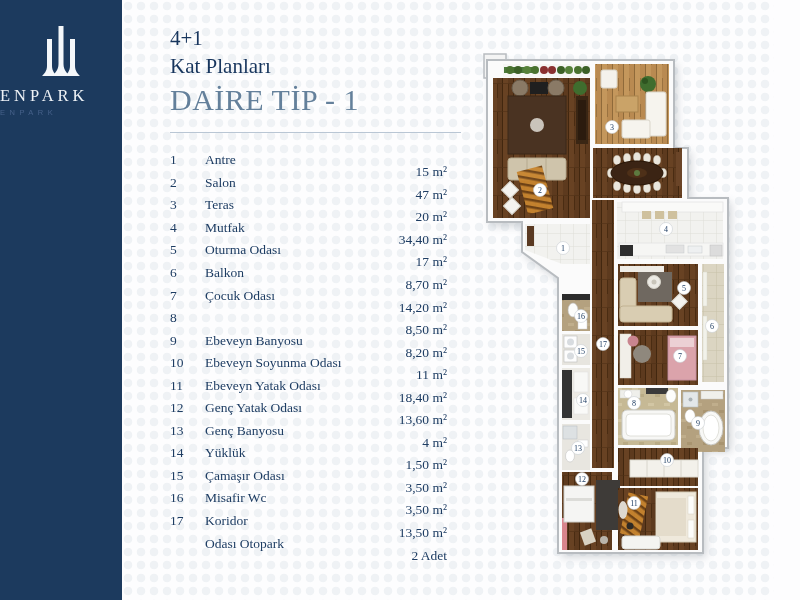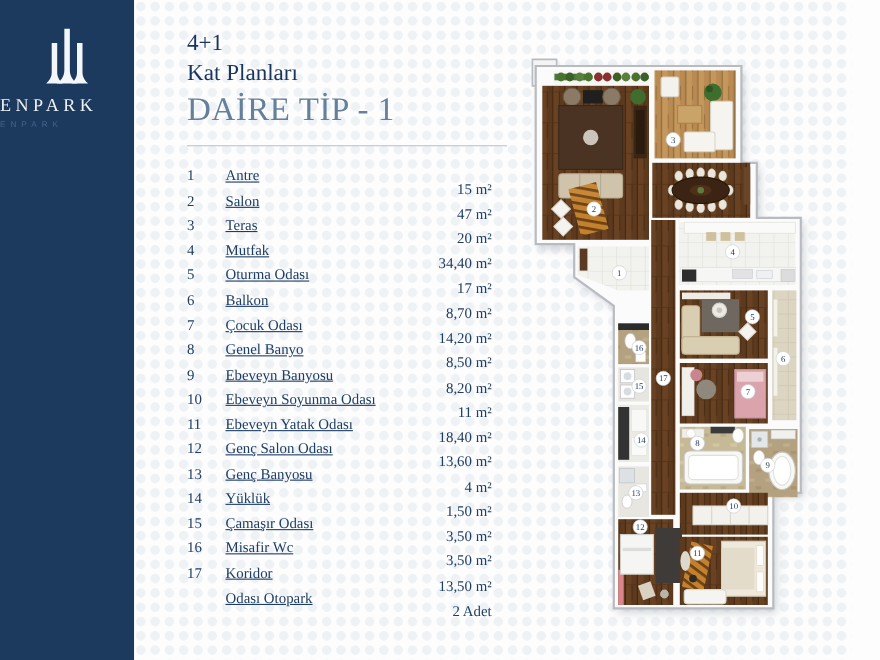--- a/index.html
+++ b/index.html
@@ -22,21 +22,21 @@
   
   .hdr{position:absolute;left:48px;top:24px;width:300px;}
   .hdr .cat,.hdr .sub{color:var(--heading,#17355d);font-size:21px;line-height:28px;}
   .hdr .ttl{color:var(--title_accent,#64809b);font-size:30px;line-height:36px;margin-top:2px;letter-spacing:.5px;}
   .divider{position:absolute;left:48px;top:132px;width:291px;height:1px;background:var(--divider,#b9c6d4);}
 
   
   .room-table{position:absolute;left:48px;top:149px;width:277px;color:var(--body_text,#1e3d63);font-size:13.5px;}
   .t-row{height:22.55px;display:flex;align-items:center;}
   .t-row .no{width:35px;}
-  .t-row .nm{flex:1;text-decoration:underline;}
+  .t-row .nm{flex:1;}
   .t-row .ar{margin-left:auto;text-align:right;margin-top:24px;}
 
   
   .plan{position:absolute;left:348px;top:0;}
   .mk{fill:#ffffff;stroke:#c9ced4;stroke-width:.6;}
   .mkt{font:8px "Liberation Serif",serif;fill:var(--body_text,#1e3d63);text-anchor:middle;}
 </style>
 </head>
 <body>
 
@@ -97,41 +97,40 @@
         <span class="nm">Balkon</span>
         <span class="ar">8,70 m²</span>
       </div>
         <div class="t-row">
         <span class="no">7</span>
         <span class="nm">Çocuk Odası</span>
         <span class="ar">14,20 m²</span>
       </div>
         <div class="t-row">
         <span class="no">8</span>
-        <span class="nm">Genel Banyo</span>
         <span class="ar">8,50 m²</span>
       </div>
         <div class="t-row">
         <span class="no">9</span>
         <span class="nm">Ebeveyn Banyosu</span>
         <span class="ar">8,20 m²</span>
       </div>
         <div class="t-row">
         <span class="no">10</span>
         <span class="nm">Ebeveyn Soyunma Odası</span>
         <span class="ar">11 m²</span>
       </div>
         <div class="t-row">
         <span class="no">11</span>
         <span class="nm">Ebeveyn Yatak Odası</span>
         <span class="ar">18,40 m²</span>
       </div>
         <div class="t-row">
         <span class="no">12</span>
-        <span class="nm">Genç Salon Odası</span>
+        <span class="nm">Genç Yatak Odası</span>
         <span class="ar">13,60 m²</span>
       </div>
         <div class="t-row">
         <span class="no">13</span>
         <span class="nm">Genç Banyosu</span>
         <span class="ar">4 m²</span>
       </div>
         <div class="t-row">
         <span class="no">14</span>
         <span class="nm">Yüklük</span>

